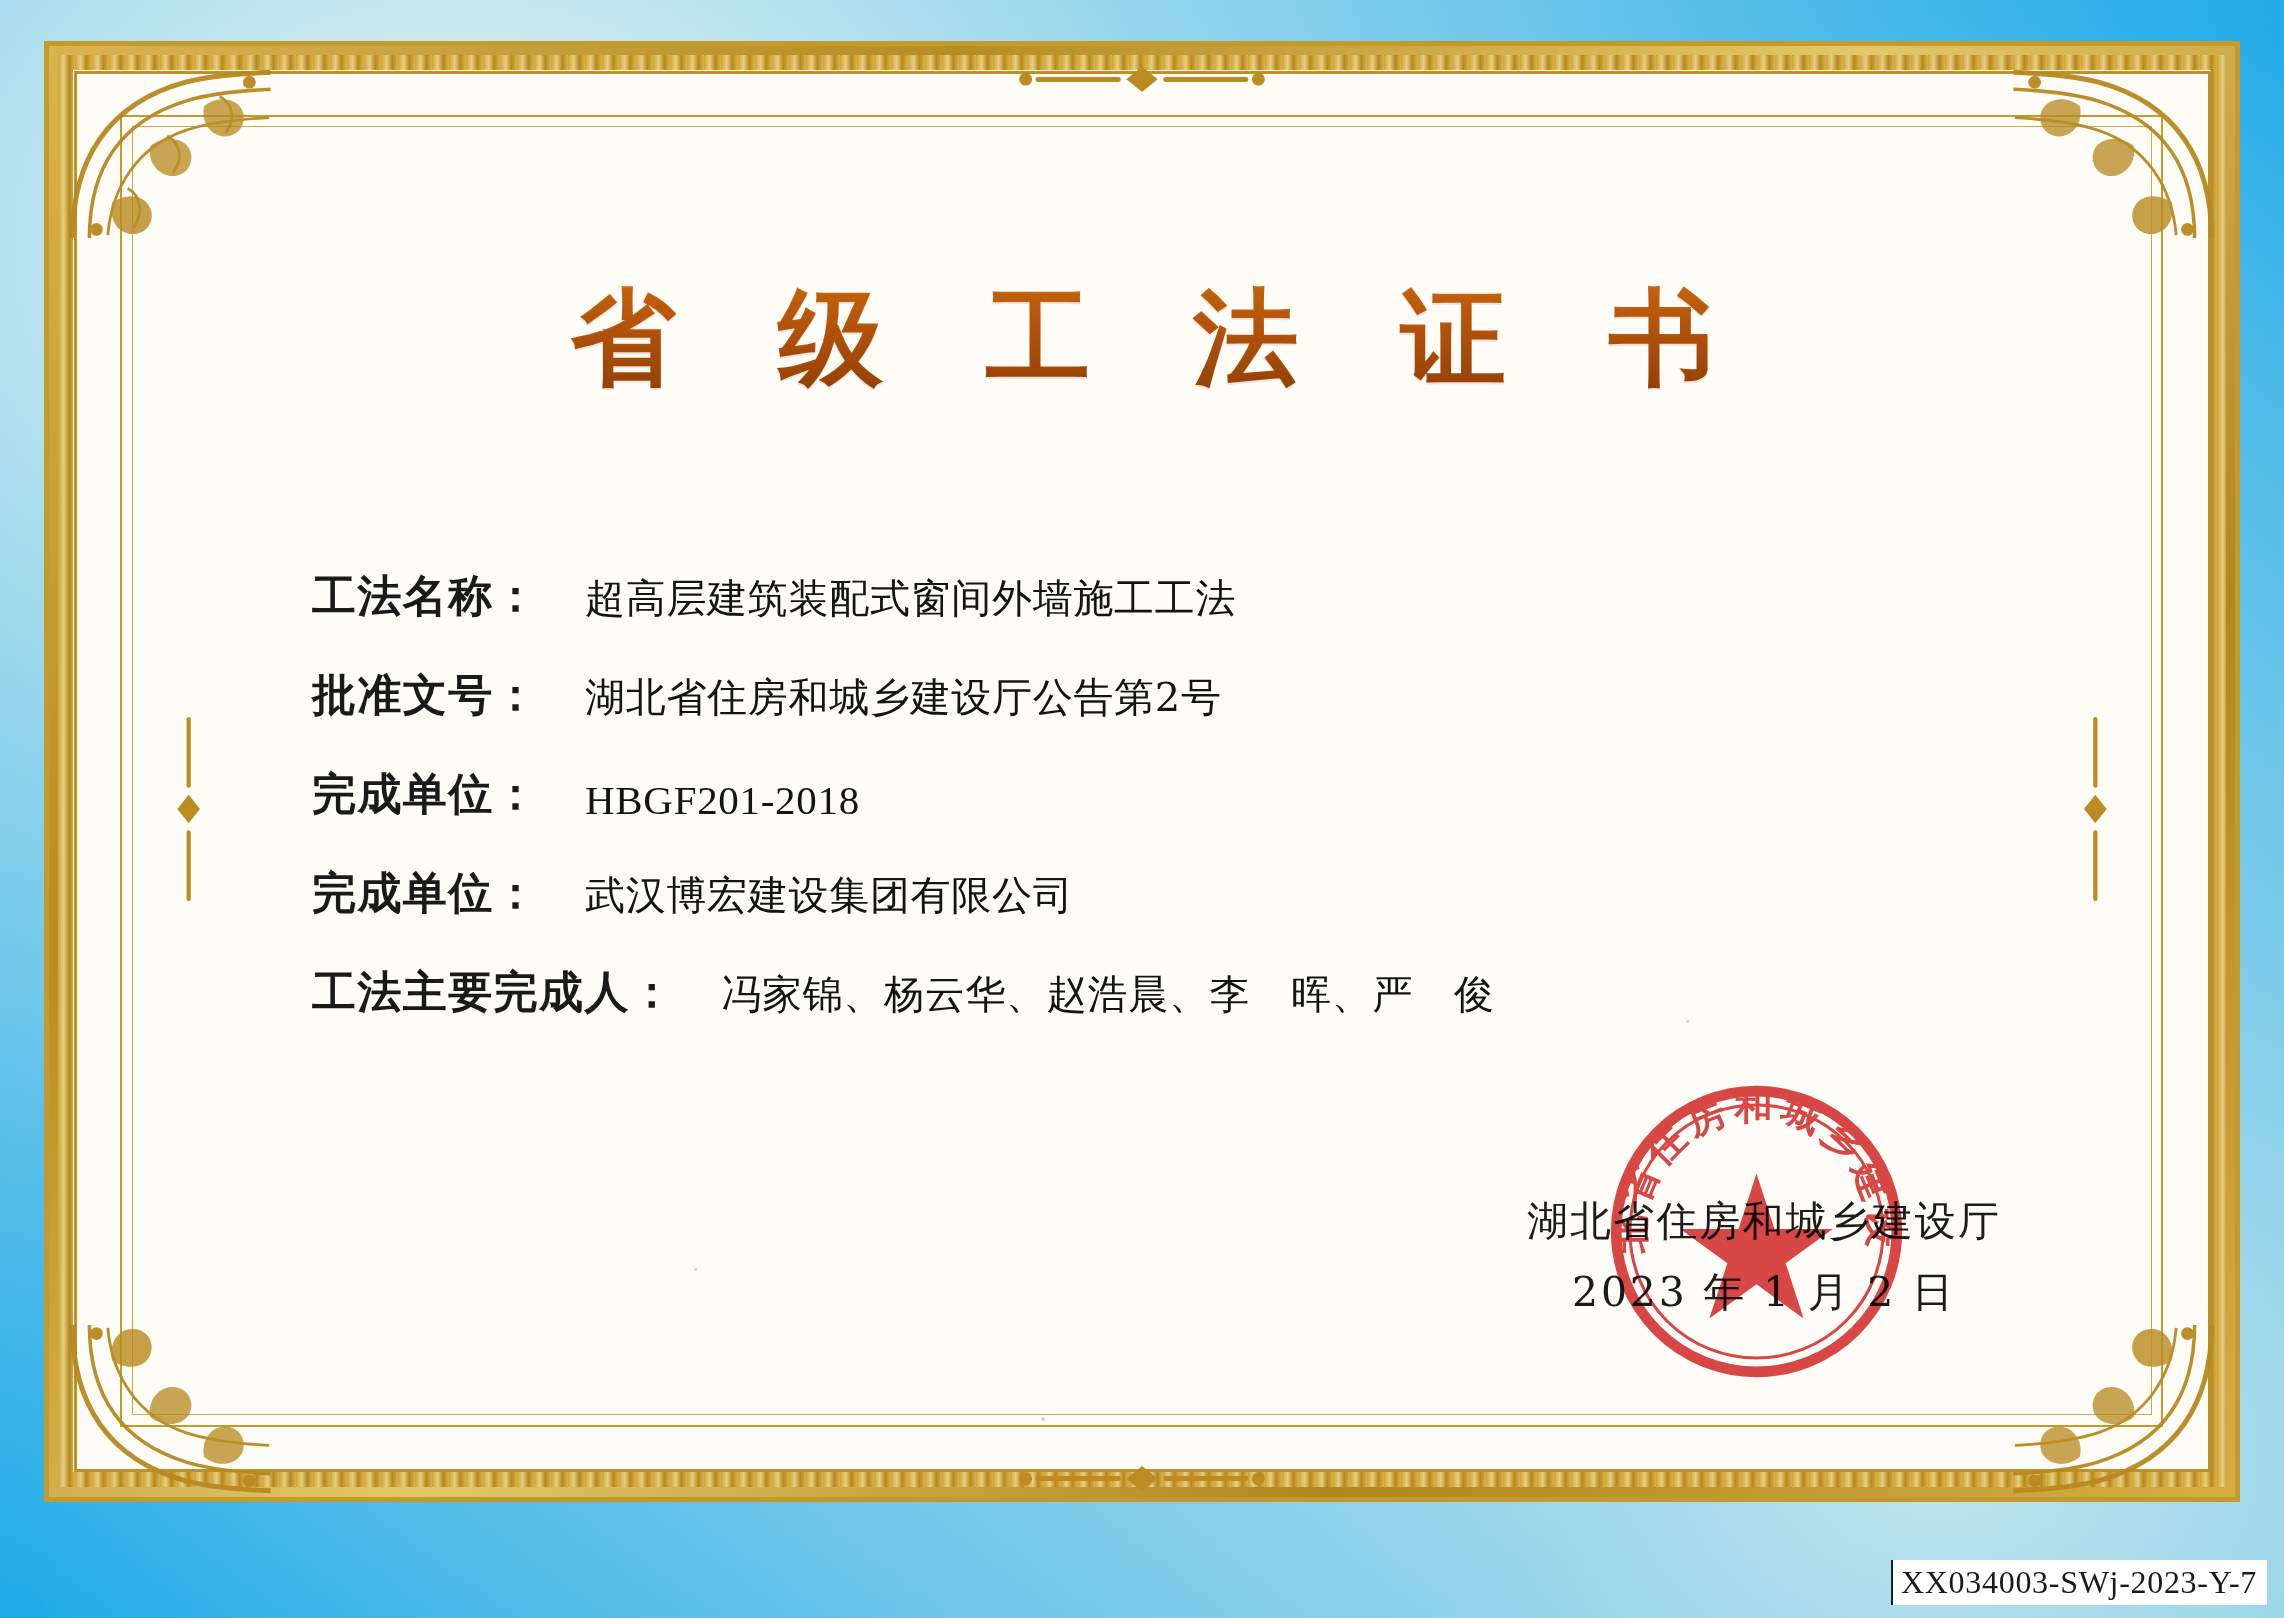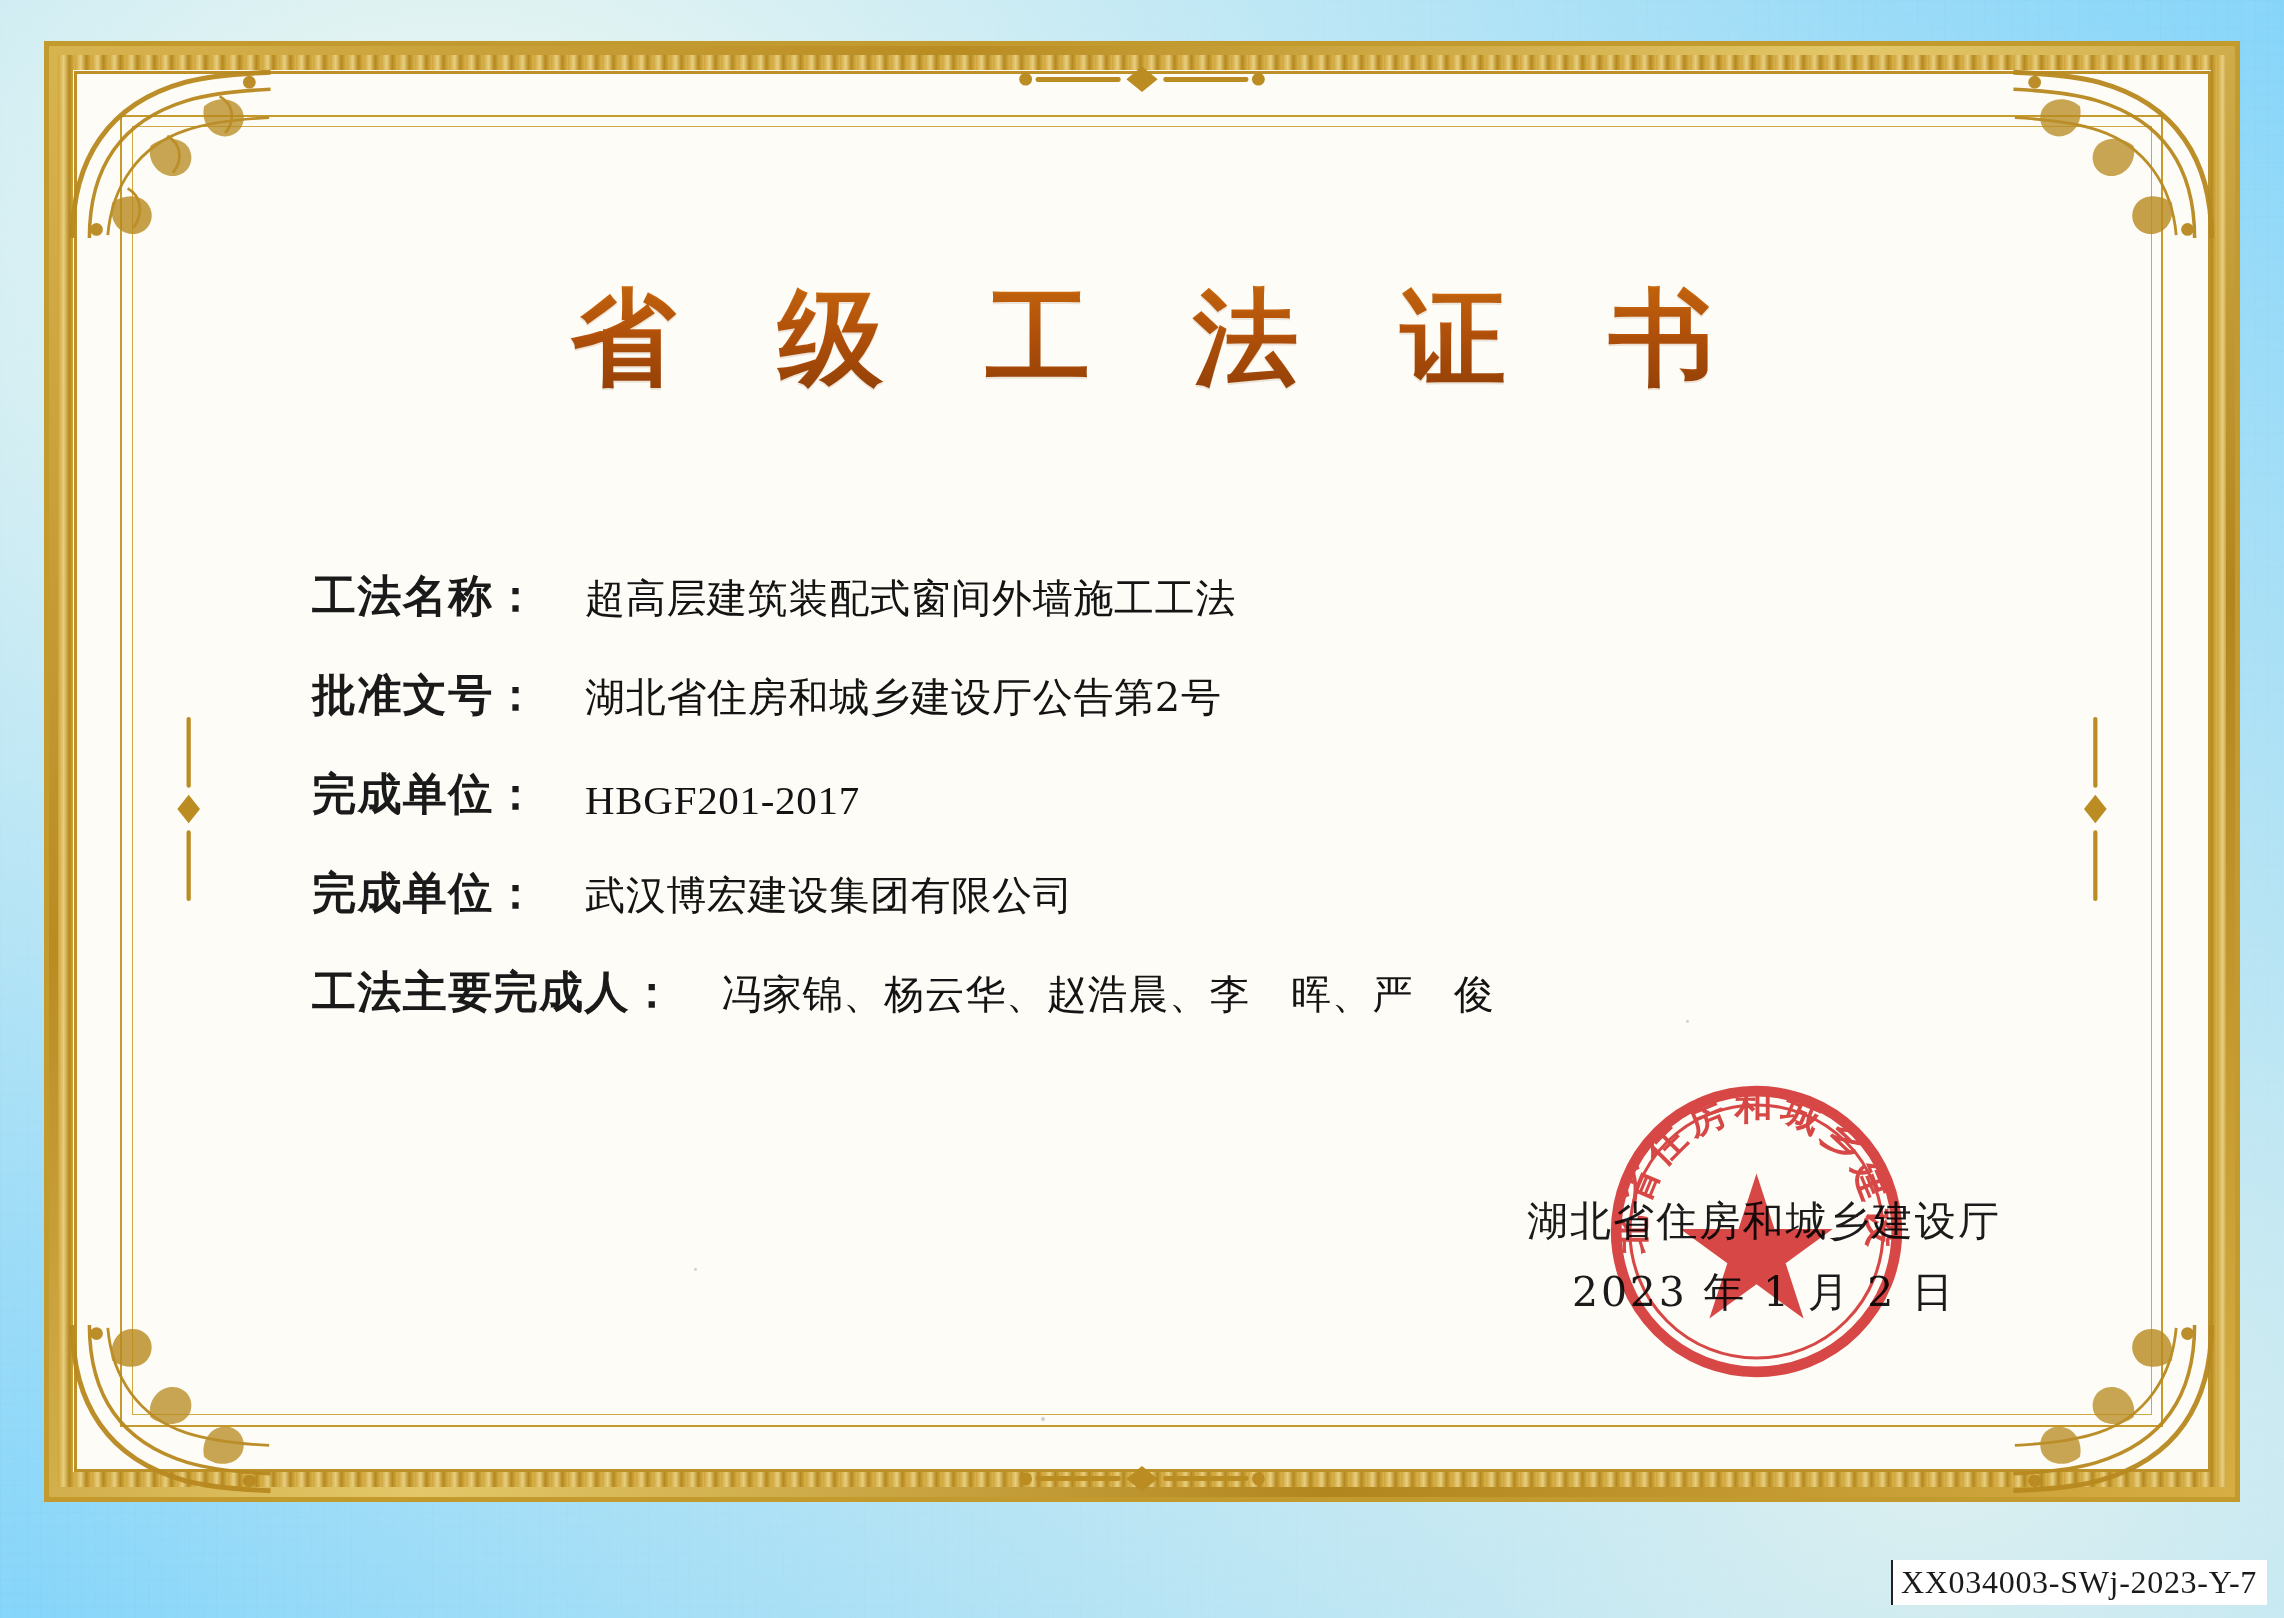--- a/index.html
+++ b/index.html
@@ -13,21 +13,21 @@
     font-family: "Liberation Serif", "DejaVu Serif", serif;
     overflow: hidden;
   }
 
   
   .certificate {
     position: absolute;
     left: 0; top: 0;
     width: 2284px;
     height: 1618px;
-    background: #7dd3fc;
+    background: #0ea5e9;
     overflow: hidden;
   }
 
   
   .paper-texture {
     position: absolute;
     left: 0; top: 0; right: 0; bottom: 0;
     background-image:
       linear-gradient(rgba(120,120,110,0.045) 0.7px, transparent 0.7px),
       linear-gradient(90deg, rgba(120,120,110,0.045) 0.7px, transparent 0.7px);
@@ -332,21 +332,21 @@
     <div class="field-row">
       <span class="field-label">工法名称：</span>
       <span class="field-value">超高层建筑装配式窗间外墙施工工法</span>
     </div>
     <div class="field-row">
       <span class="field-label">批准文号：</span>
       <span class="field-value">湖北省住房和城乡建设厅公告第2号</span>
     </div>
     <div class="field-row">
       <span class="field-label">完成单位：</span>
-      <span class="field-value mono">HBGF201-2017</span>
+      <span class="field-value mono">HBGF201-2018</span>
     </div>
     <div class="field-row">
       <span class="field-label">完成单位：</span>
       <span class="field-value">武汉博宏建设集团有限公司</span>
     </div>
     <div class="field-row">
       <span class="field-label">工法主要完成人：</span>
       <span class="field-value">冯家锦、杨云华、赵浩晨、李　晖、严　俊</span>
     </div>
   </div>

